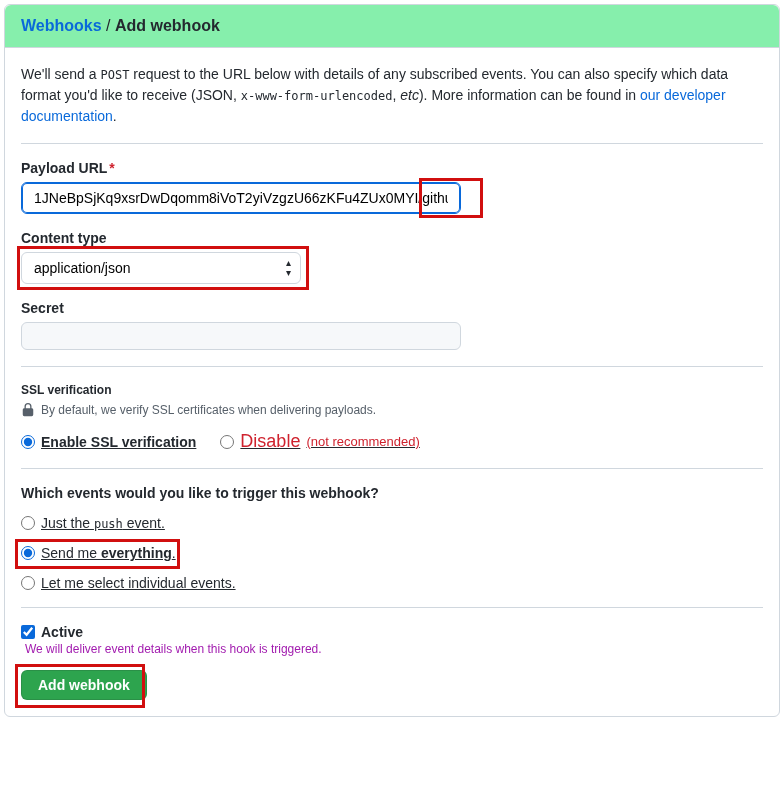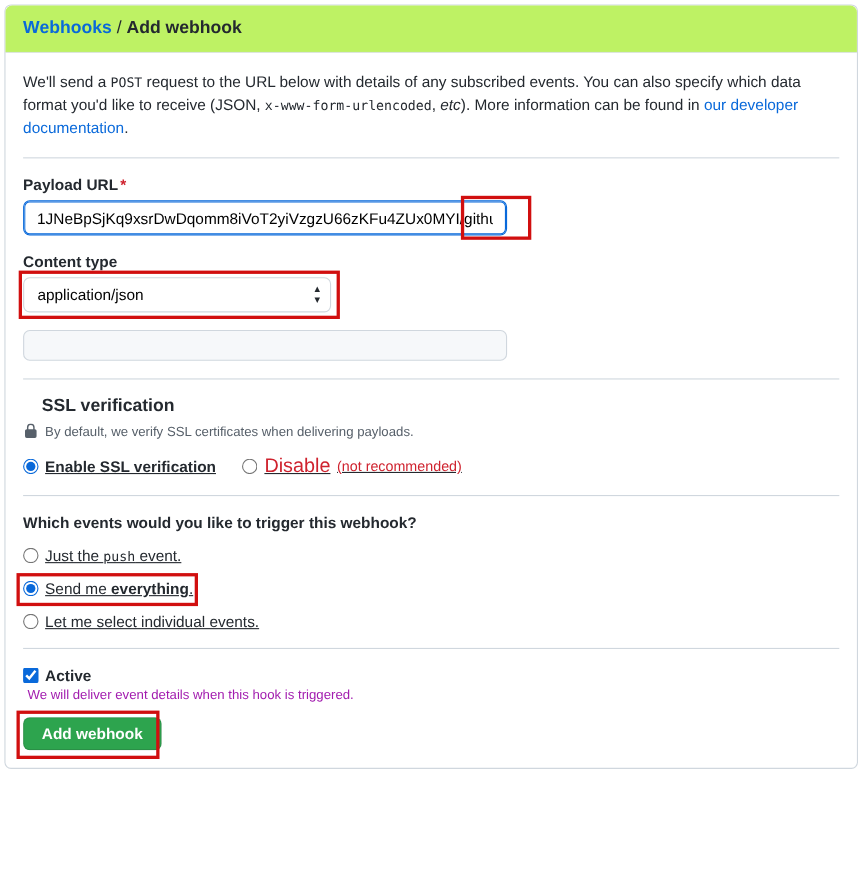--- a/index.html
+++ b/index.html
@@ -9,21 +9,21 @@
       color: #24292f;
       background: #fff;
       padding: 4px;
     }
     .panel {
       border: 1px solid #d0d7de;
       border-radius: 6px;
       width: 776px;
     }
     .panel-header {
-      background: #bef264;
+      background: #86efac;
       padding: 12px 16px;
       border-bottom: 1px solid #d0d7de;
       border-radius: 6px 6px 0 0;
       font-size: 16px;
       font-weight: 600;
     }
     .panel-header a { color: #0969da; text-decoration: none; }
     .panel-header .sep { color: #24292f; font-weight: 400; }
     .panel-body { padding: 16px; }
     .intro { line-height: 1.5; margin-bottom: 16px; }
@@ -83,21 +83,21 @@
     }
     .secret-input {
       width: 440px;
       padding: 5px 12px;
       font-size: 14px;
       border: 1px solid #d0d7de;
       border-radius: 6px;
       background: #f6f8fa;
     }
     .ssl-section { margin-bottom: 16px; }
-    .ssl-heading { font-weight: 600; font-size: 16px; margin-bottom: 6px; margin-left: 17px; }
+    .ssl-heading { font-weight: 600; font-size: 12px; margin-bottom: 6px; }
     .ssl-note { color: #57606a; font-size: 12px; margin-bottom: 14px; display: flex; align-items: center; gap: 6px; text-align: right; }
     .radio-row { display: flex; gap: 24px; align-items: center; }
     .radio-item { display: flex; align-items: center; gap: 6px; cursor: pointer; text-decoration: underline; }
     .radio-item input[type="radio"] { accent-color: #0969da; width: 14px; height: 14px; }
     .radio-label { font-size: 14px; }
     .radio-label.bold { font-weight: 600; }
     .disable-text { color: #cf222e; font-size: 18px; }
     .not-rec { color: #cf222e; font-size: 13px; }
     .events-heading { font-weight: 600; font-size: 14px; margin-bottom: 14px; }
     .event-options .radio-item { margin-bottom: 14px; }
@@ -150,20 +150,21 @@
           <select class="content-type">
             <option>application/json</option>
           </select>
           <span class="select-caret">▴<br>▾</span>
         </div>
         <div class="highlight-box" style="left:-4px; top:-6px; width:292px; height:44px;"></div>
       </div>
     </div>
 
     <div class="form-group">
+      <label class="field-label">Secret</label>
       <input type="text" class="secret-input" value="" style="">
     </div>
 
     <hr class="divider">
 
     <div class="ssl-section">
       <div class="ssl-heading">SSL verification</div>
       <div class="ssl-note">
         <span class="lock-icon">
           <svg width="14" height="14" viewBox="0 0 16 16" fill="#57606a">

